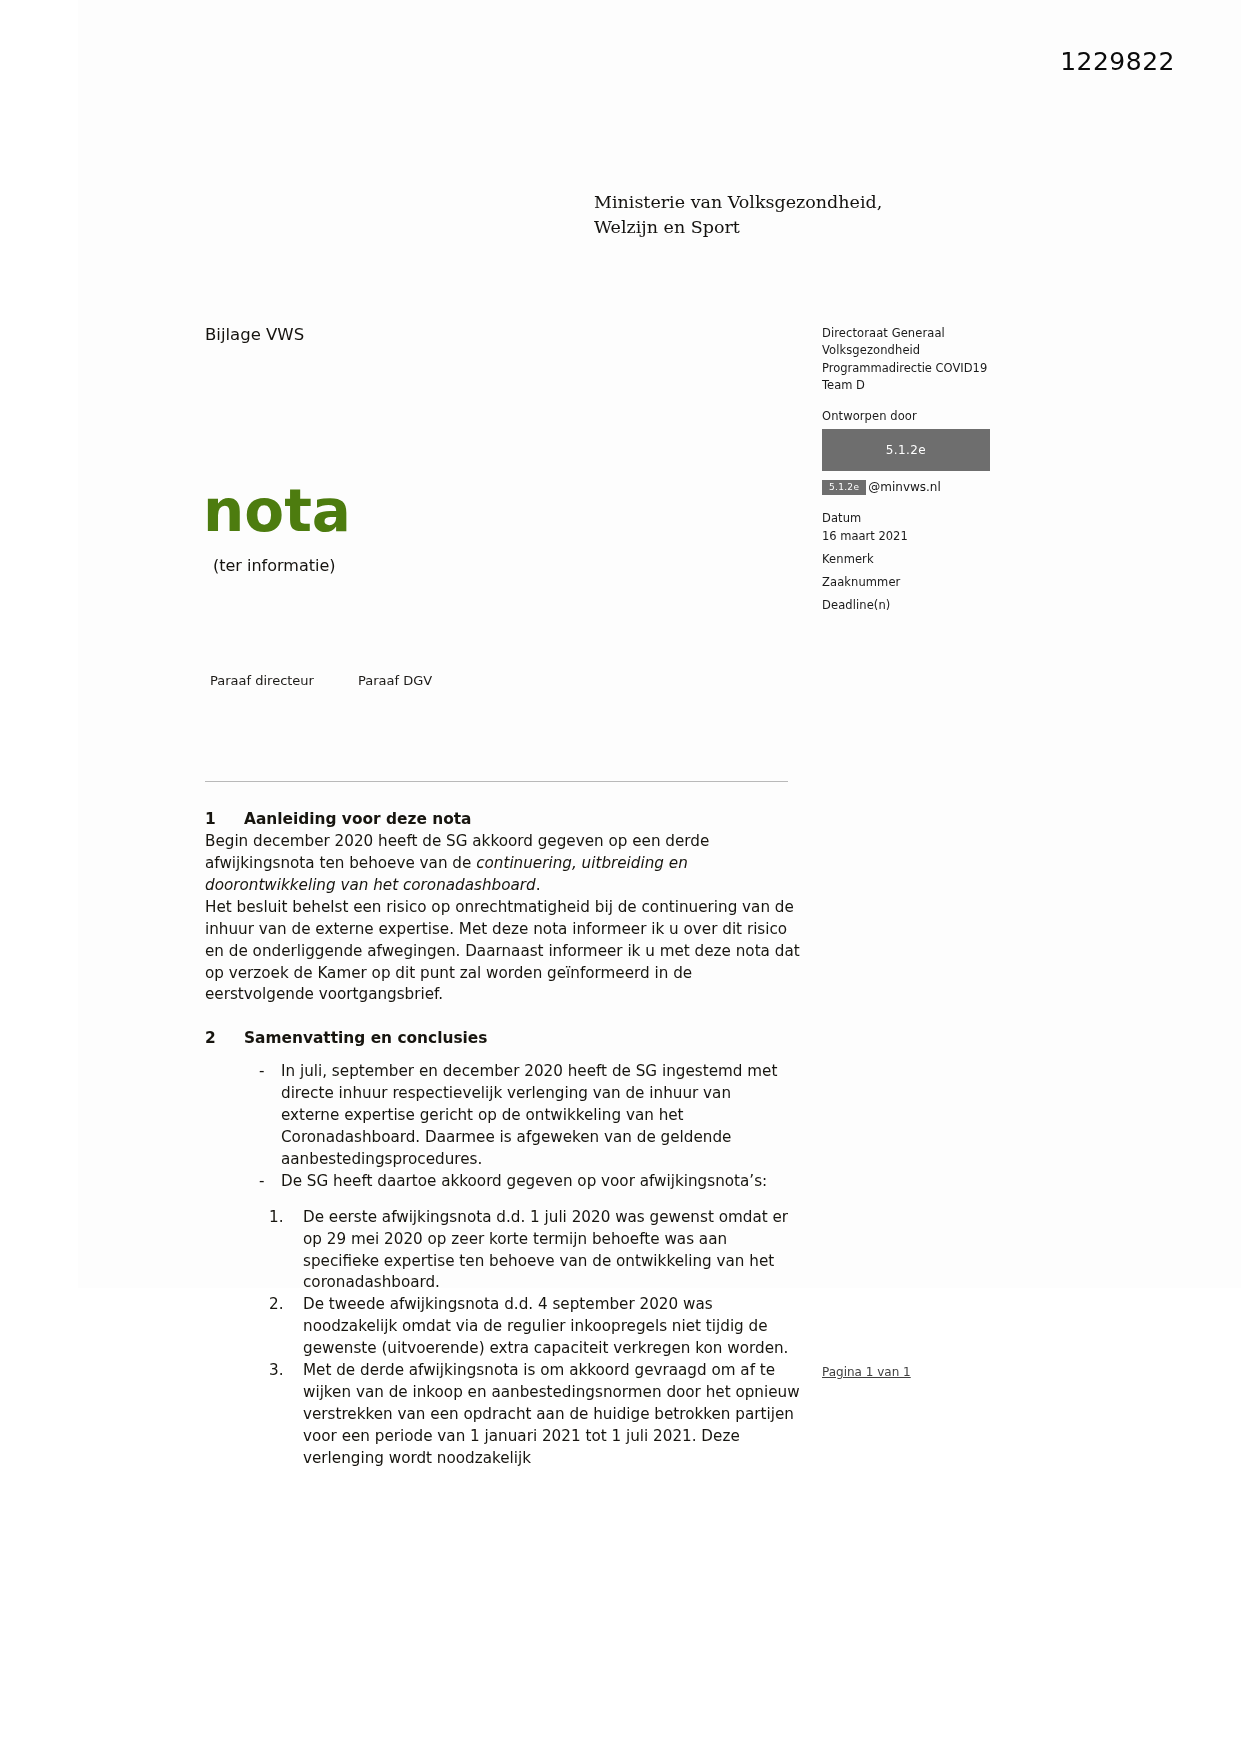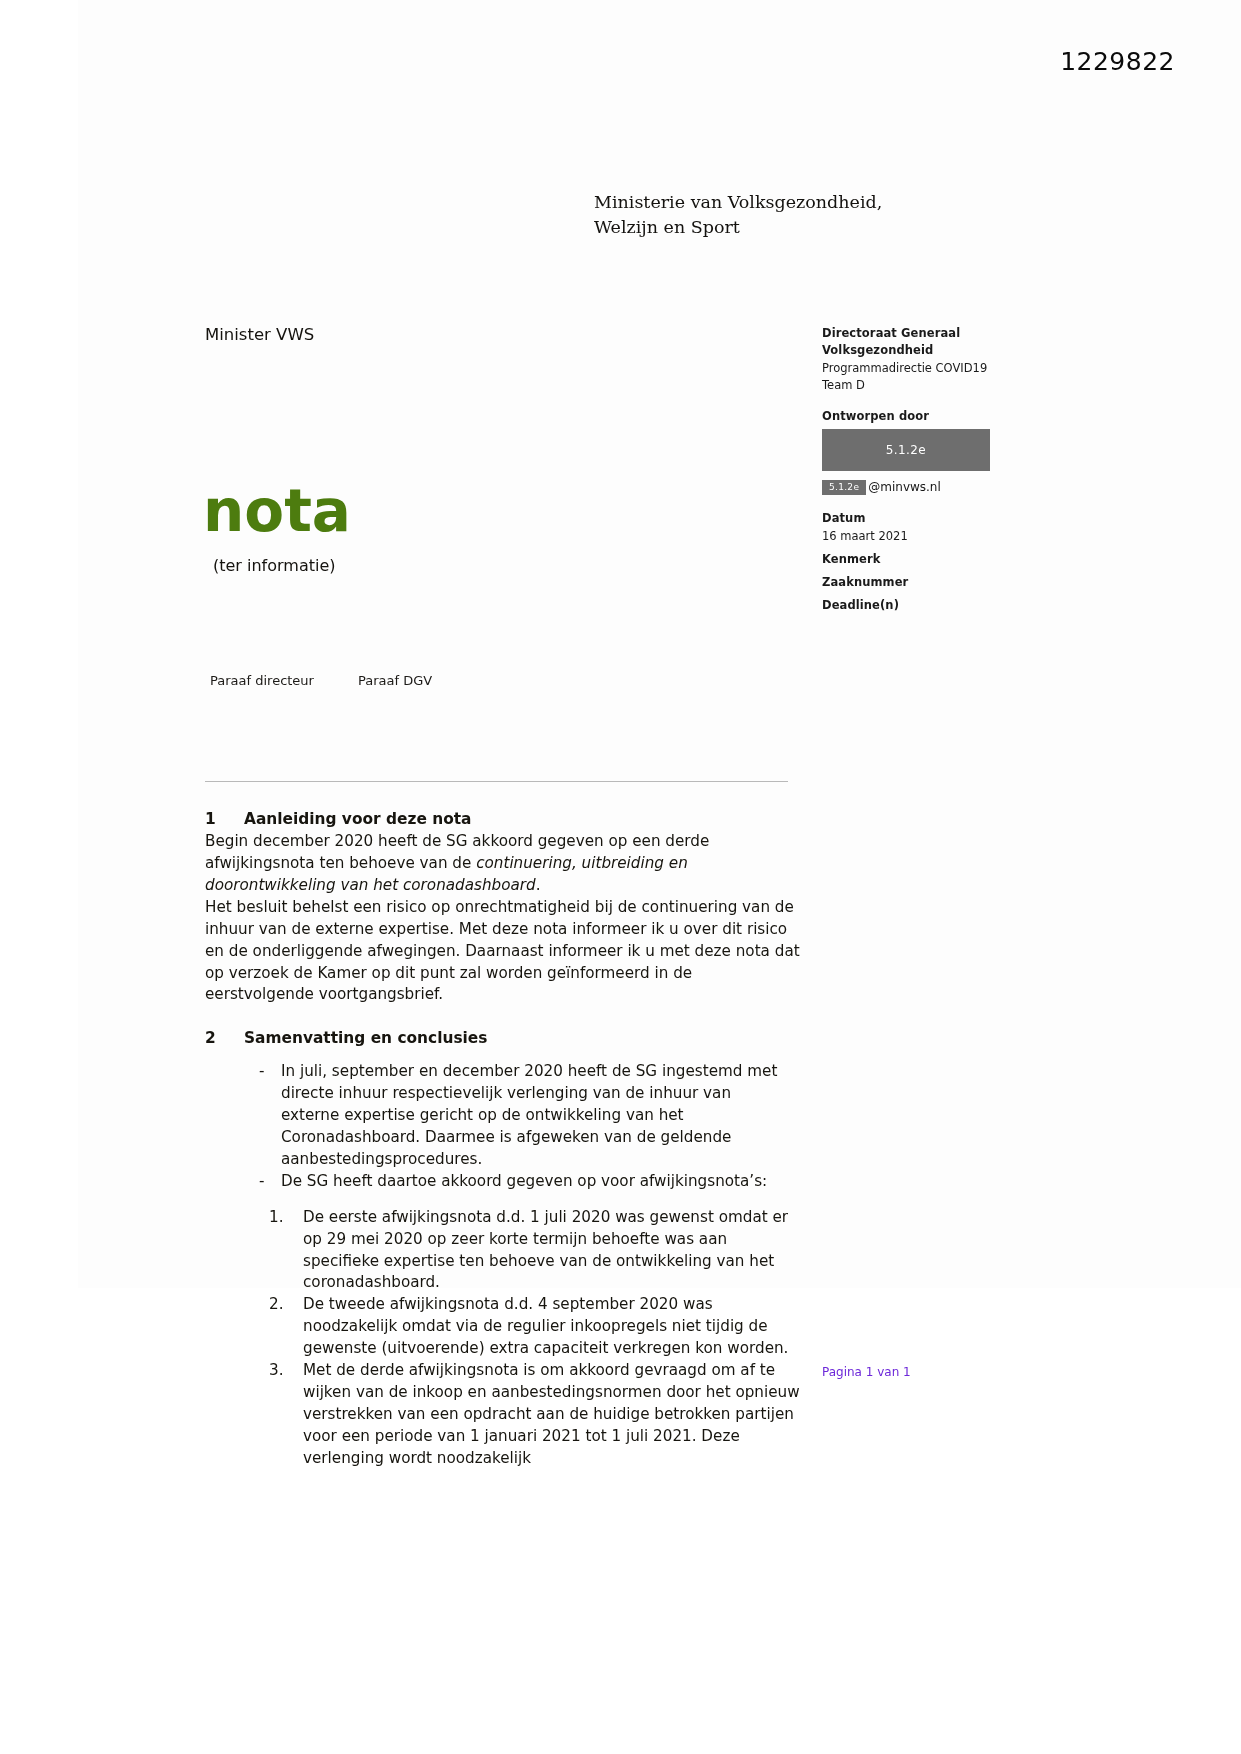--- a/index.html
+++ b/index.html
@@ -54,21 +54,21 @@
   
   .meta {
     position: absolute;
     left: 822px;
     top: 325px;
     width: 200px;
     font-size: 11.5px;
     line-height: 1.5;
     color: #1a1a1a;
   }
-  .meta .lbl { font-weight: bold; font-size: 11.5px; letter-spacing: .1px; }
+  .meta .lbl { font-weight: normal; font-size: 11.5px; letter-spacing: .1px; }
   .meta .val { font-size: 11.5px; }
   .meta .grp { margin-bottom: 14px; }
   .meta .grp.tight { margin-bottom: 6px; }
 
   .redact-lg {
     margin-top: 4px;
     width: 168px;
     height: 42px;
     background: #6e6e6e;
     color: #ffffff;
@@ -201,39 +201,40 @@
     position: absolute;
     left: 0;
     top: 0;
   }
 
   .footer {
     position: absolute;
     left: 822px;
     top: 1365px;
     font-size: 12px;
-    color: #6d28d9;
+    color: #404040;
+    text-decoration: underline;
   }
 </style>
 </head>
 <body>
 
 <div class="page">
 
   <div class="page-edge-l"></div>
   <div class="page-edge-b"></div>
 
   <div class="doc-number">1229822</div>
 
   <div class="ministry">
     <div>Ministerie van Volksgezondheid,</div>
     <div>Welzijn en Sport</div>
   </div>
 
-  <div class="addressee">Minister VWS</div>
+  <div class="addressee">Bijlage VWS</div>
 
   <div class="meta">
 
     <div class="grp">
       <div class="lbl">Directoraat Generaal</div>
       <div class="lbl">Volksgezondheid</div>
       <div class="val">Programmadirectie COVID19</div>
       <div class="val">Team D</div>
     </div>
 

